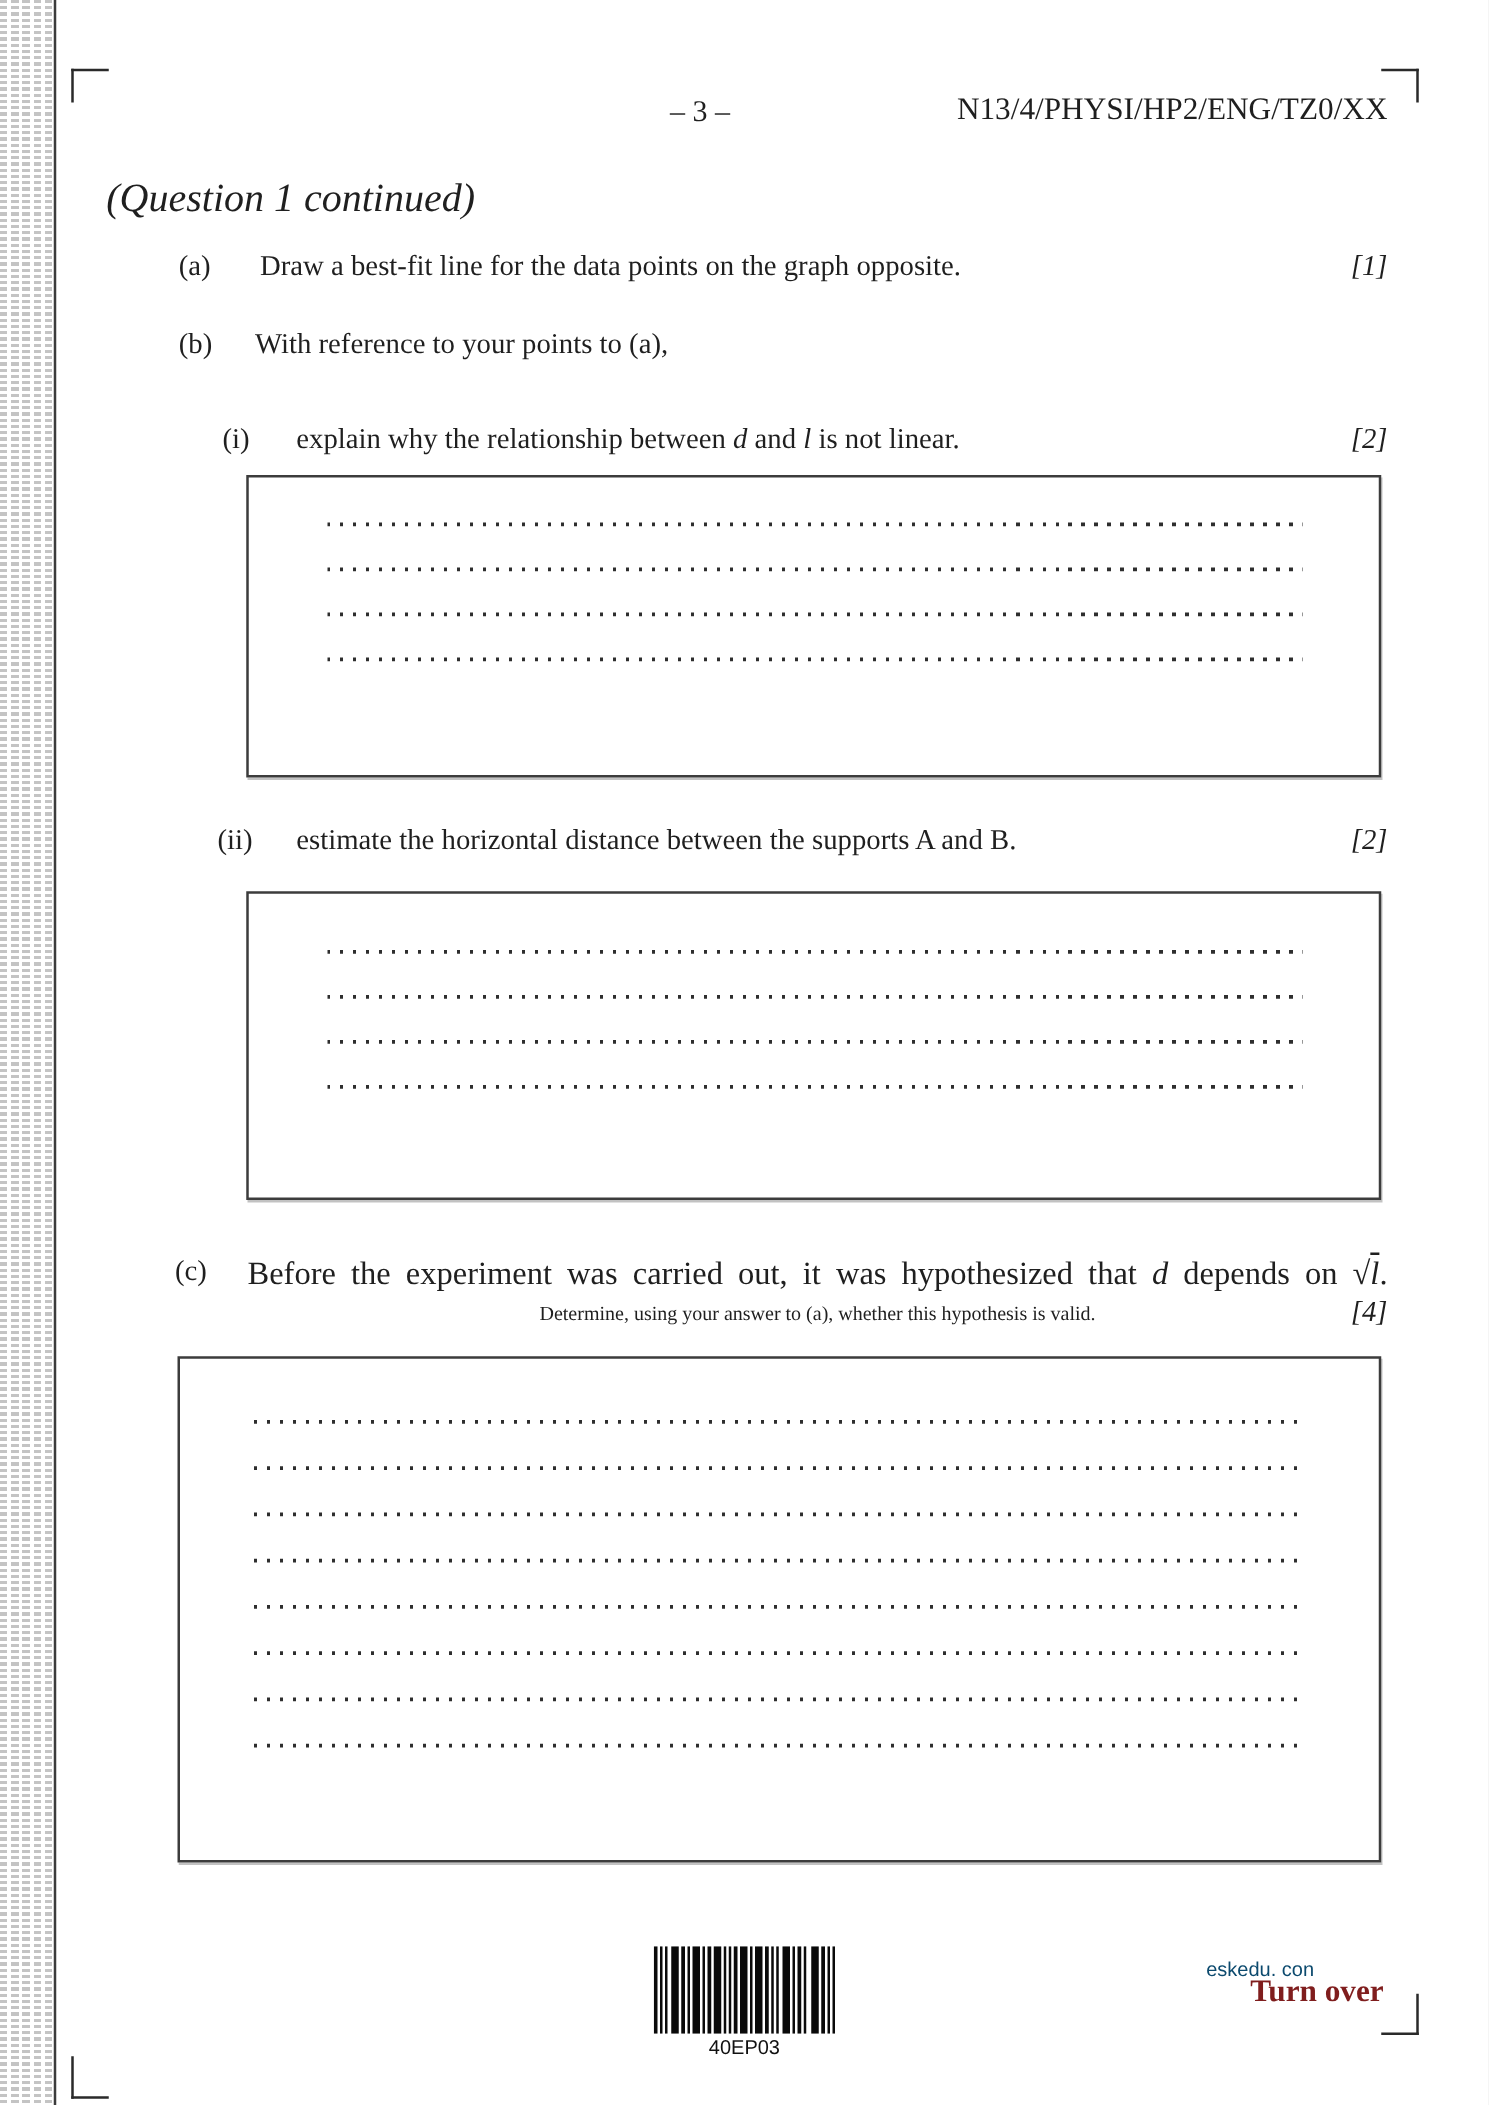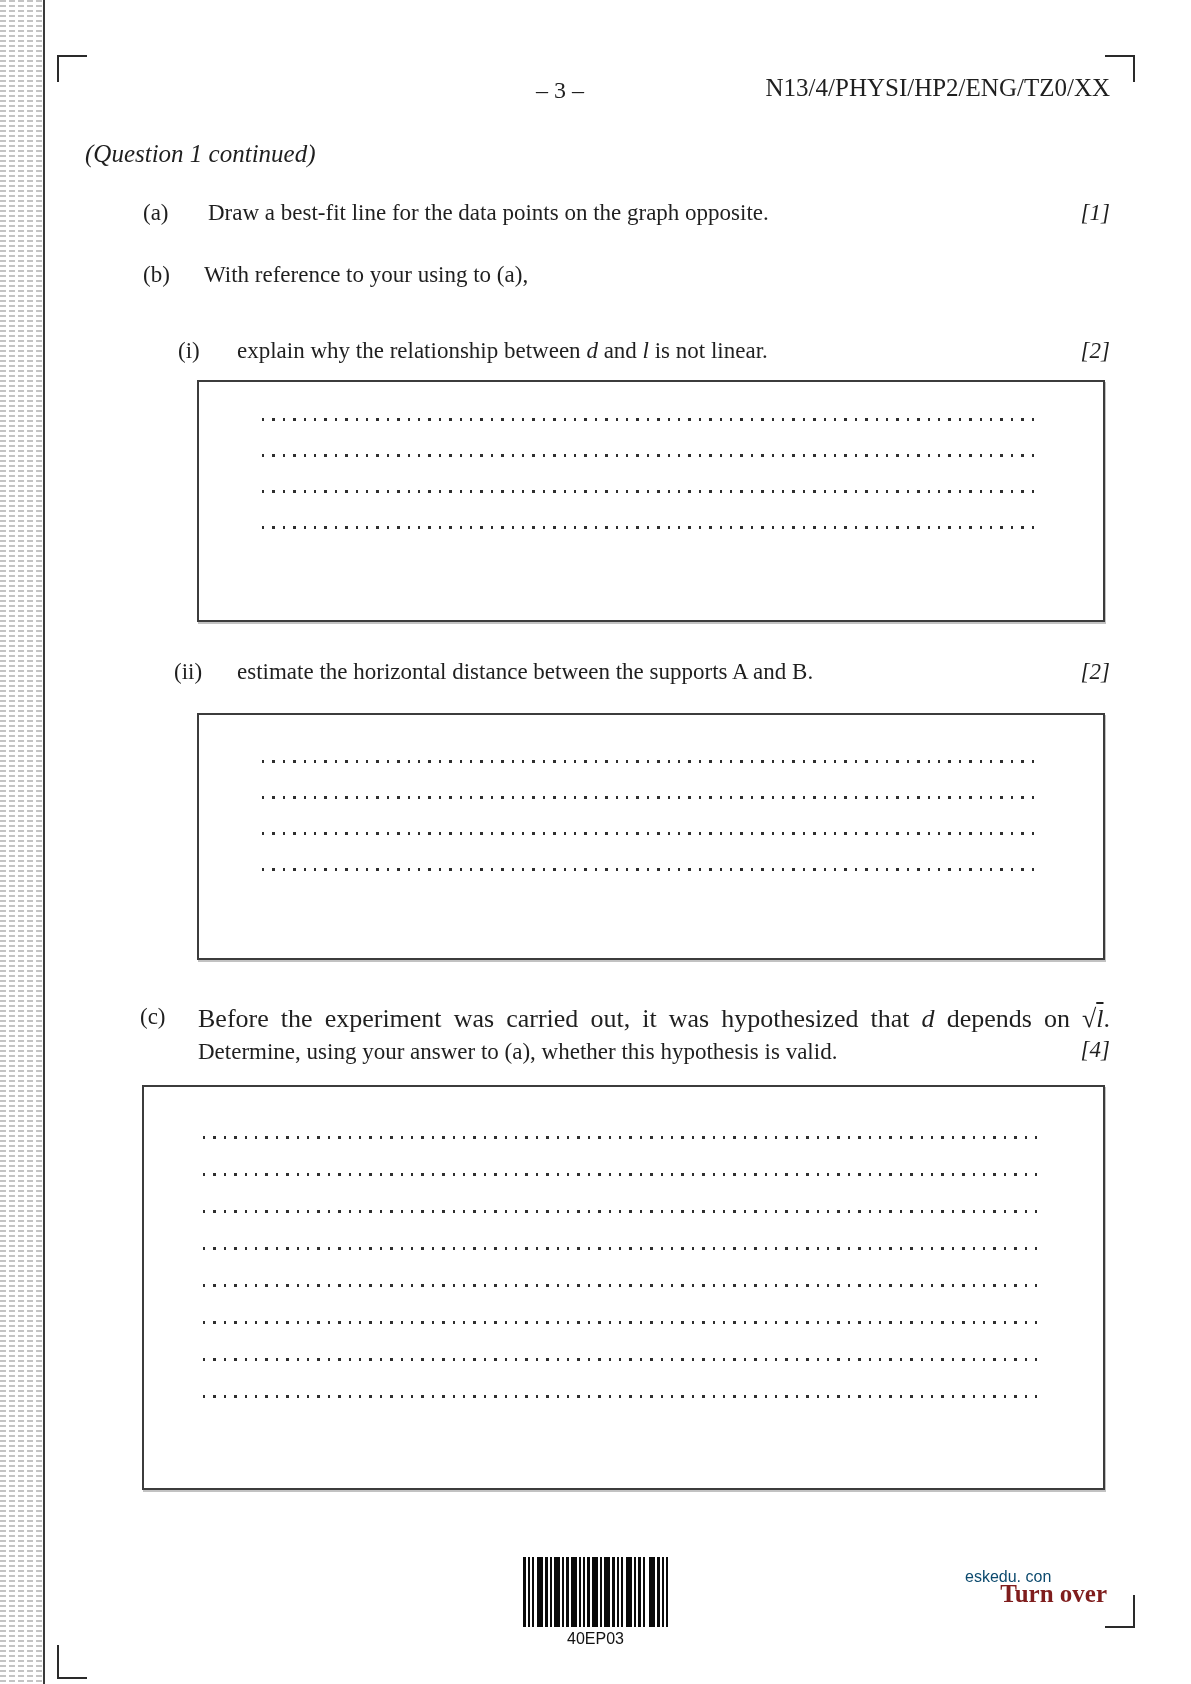--- a/index.html
+++ b/index.html
@@ -28,40 +28,40 @@
   .corner.br{left:1105px;top:1595px;width:28px;height:31px;border-bottom:2.5px solid #2a2a2a;border-right:2.5px solid #2a2a2a;}
 
   .cn-header{
     position:absolute;top:44px;right:138px;
     font-family:"Liberation Sans", sans-serif;
     font-size:18px;color:#9a9a9a;letter-spacing:.5px;
   }
   .page-num{position:absolute;top:77px;left:470px;width:180px;text-align:center;font-size:24px;}
   .exam-code{position:absolute;top:74px;right:81px;font-size:25px;}
 
-  .q-continued{position:absolute;top:140px;left:85px;font-size:25px;font-style:italic;}
+  .q-continued{position:absolute;top:140px;left:85px;font-size:32px;font-style:italic;}
 
   .q-row{position:absolute;left:0;width:1191px;font-size:23px;line-height:30px;}
   .q-row .lbl{position:absolute;}
   .q-row .txt{position:absolute;}
   .q-row .marks{position:absolute;right:81px;font-style:italic;}
   .it{font-style:italic;}
   .rad-l{font-style:italic;text-decoration:overline;}
   .rad-sign{font-style:normal;}
 
   .row-a{top:198px;}   .row-a .lbl{left:143px;} .row-a .txt{left:208px;}
   .row-b{top:260px;}   .row-b .lbl{left:143px;} .row-b .txt{left:204px;}
   .row-bi{top:336px;}  .row-bi .lbl{left:178px;} .row-bi .txt{left:237px;}
   .row-bii{top:657px;} .row-bii .lbl{left:174px;} .row-bii .txt{left:237px;}
 
   .row-c{top:1002px;}
   .row-c .lbl{left:140px;}
   .row-c .c-text{position:absolute;left:198px;width:912px;}
   .c-line1{text-align:justify;text-align-last:justify;font-size:26px;line-height:33px;}
-  .c-line2{font-size:23px;line-height:33px;}
+  .c-line2{font-size:16px;line-height:33px;text-align:center;}
   .row-c .marks{top:33px;}
 
   .answer-box{
     position:absolute;
     border:2px solid #3c3c3c;
     background:#ffffff;
     box-sizing:border-box;
     box-shadow:1px 2px 0 rgba(120,120,120,.45);
   }
   .box1{left:197px;top:380px;width:908px;height:242px;padding:36px 61px 0 63px;}
@@ -102,21 +102,21 @@
   <div class="q-continued">(Question 1 continued)</div>
 
   <div class="q-row row-a">
     <span class="lbl">(a)</span>
     <span class="txt">Draw a best-fit line for the data points on the graph opposite.</span>
     <span class="marks">[1]</span>
   </div>
 
   <div class="q-row row-b">
     <span class="lbl">(b)</span>
-    <span class="txt">With reference to your using to (a),</span>
+    <span class="txt">With reference to your points to (a),</span>
   </div>
 
   <div class="q-row row-bi">
     <span class="lbl">(i)</span>
     <span class="txt"><span>explain why the relationship between </span><span class="it">d</span><span> and </span><span class="it">l</span><span> is not linear.</span></span>
     <span class="marks">[2]</span>
   </div>
 
   <div class="answer-box box1">
       <div class="dot-line"></div>

